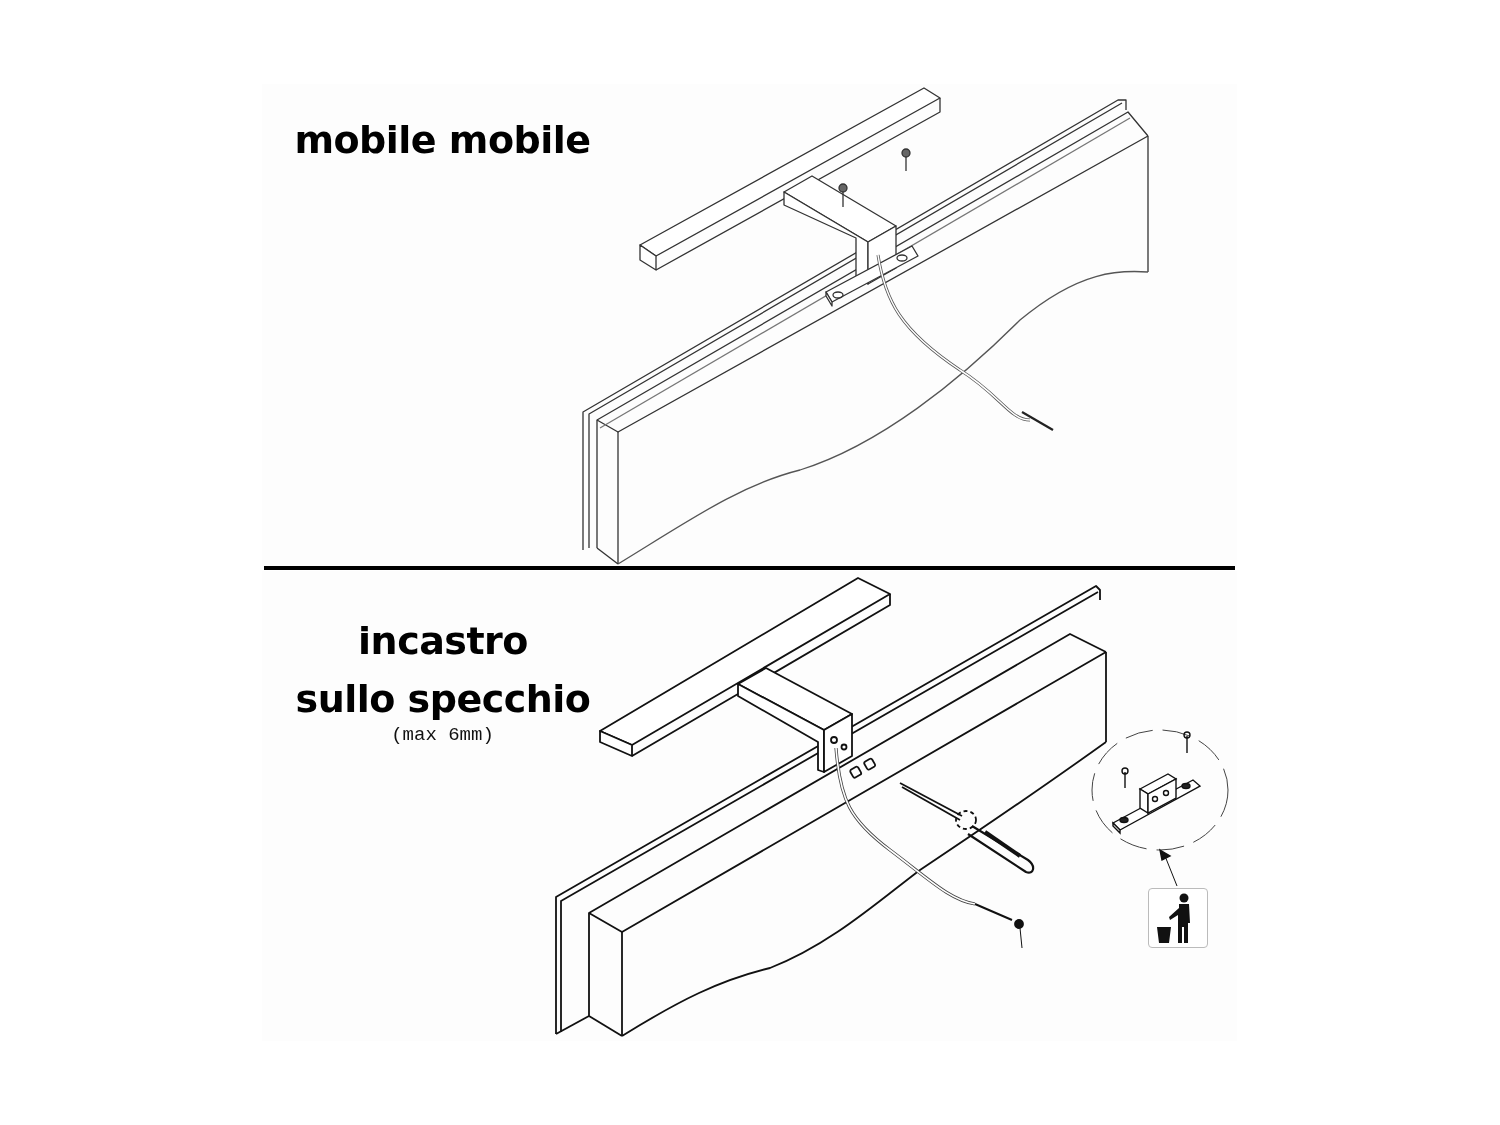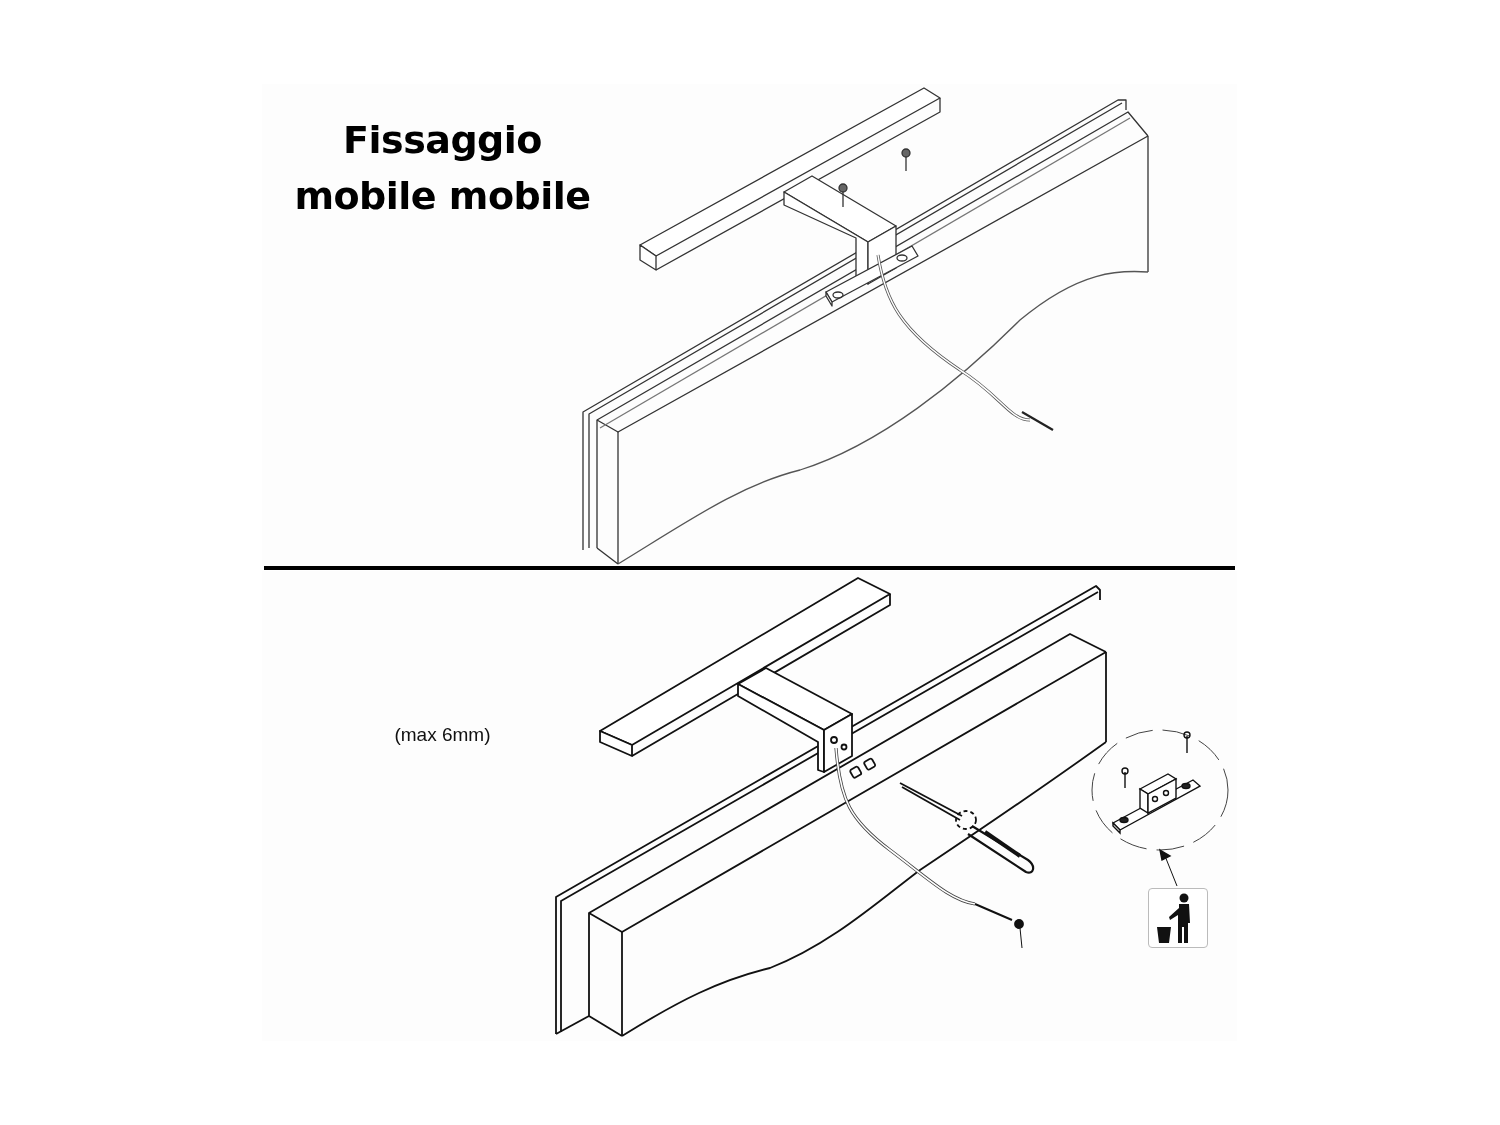--- a/index.html
+++ b/index.html
@@ -3,33 +3,32 @@
   <meta charset="utf-8">
   <style>
     html, body { margin: 0; padding: 0; background: #ffffff; }
     body { width: 1500px; height: 1125px; position: relative; overflow: hidden; font-family: "DejaVu Sans", sans-serif; }
     .panel-bg { position: absolute; left: 262px; width: 975px; background: #fdfdfd; }
     .panel-top { top: 84px; height: 484px; }
     .panel-bottom { top: 571px; height: 470px; }
     .title { position: absolute; text-align: center; font-family: "DejaVu Sans", sans-serif; font-weight: bold; color: #000; letter-spacing: -0.5px; }
     .title-top { left: 290px; top: 112px; width: 305px; font-size: 38px; line-height: 56px; }
     .title-bottom { left: 278px; top: 612px; width: 330px; font-size: 38px; line-height: 58px; }
-    .subtitle { position: absolute; left: 340px; top: 724px; width: 205px; text-align: center; font-size: 19px; color: #111; font-family: Liberation Sans, sans-serif; }
+    .subtitle { position: absolute; left: 340px; top: 724px; width: 205px; text-align: center; font-size: 19px; color: #111; font-family: Liberation Mono, monospace; }
     .divider { position: absolute; left: 264px; top: 566px; width: 971px; height: 4px; background: #000; }
     svg { position: absolute; left: 0; top: 0; }
     .drawing line, .drawing path, .drawing polyline, .drawing polygon, .drawing ellipse, .drawing rect, .drawing circle { vector-effect: non-scaling-stroke; }
   </style>
 </head>
 <body>
 
 <div class="panel-bg panel-top"></div>
 <div class="panel-bg panel-bottom"></div>
 
 <div class="title title-top">
-  <div>Fissaggio</div>
   <div>mobile mobile</div>
 </div>
 
 <svg class="drawing" width="1500" height="1125" viewBox="0 0 1500 1125">
   <g fill="none" stroke="#333" stroke-width="1.3" stroke-linejoin="round">
 
     <polyline points="583,550 583,412 1118,100 1126,100 1126,110"></polyline>
     <polyline points="589,548 589,414 1122,103"></polyline>
 
     <polyline points="597,548 597,420 1128,112 1148,136"></polyline>
@@ -62,20 +61,22 @@
 
     <path d="M878,255 C885,300 900,330 960,370 C1000,395 1010,420 1030,420" stroke="#555" stroke-width="3"></path>
     <path d="M878,255 C885,300 900,330 960,370 C1000,395 1010,420 1030,420" stroke="#fff" stroke-width="1.5"></path>
     <path d="M1022,412 L1053,430" stroke="#222" stroke-width="2.2"></path>
   </g>
 </svg>
 
 <div class="divider"></div>
 
 <div class="title title-bottom">
+  <div>incastro</div>
+  <div>sullo specchio</div>
 </div>
 <div class="subtitle">(max 6mm)</div>
 
 <svg class="drawing" width="1500" height="1125" viewBox="0 0 1500 1125">
   <g fill="none" stroke="#111" stroke-width="1.8" stroke-linejoin="round">
 
     <polyline points="556,1034 556,897 1096,586 1100,590 1100,600"></polyline>
     <polyline points="561,1032 561,901 1098,592"></polyline>
 
     <polyline points="589,1016 589,913 1070,634 1106,652"></polyline>

